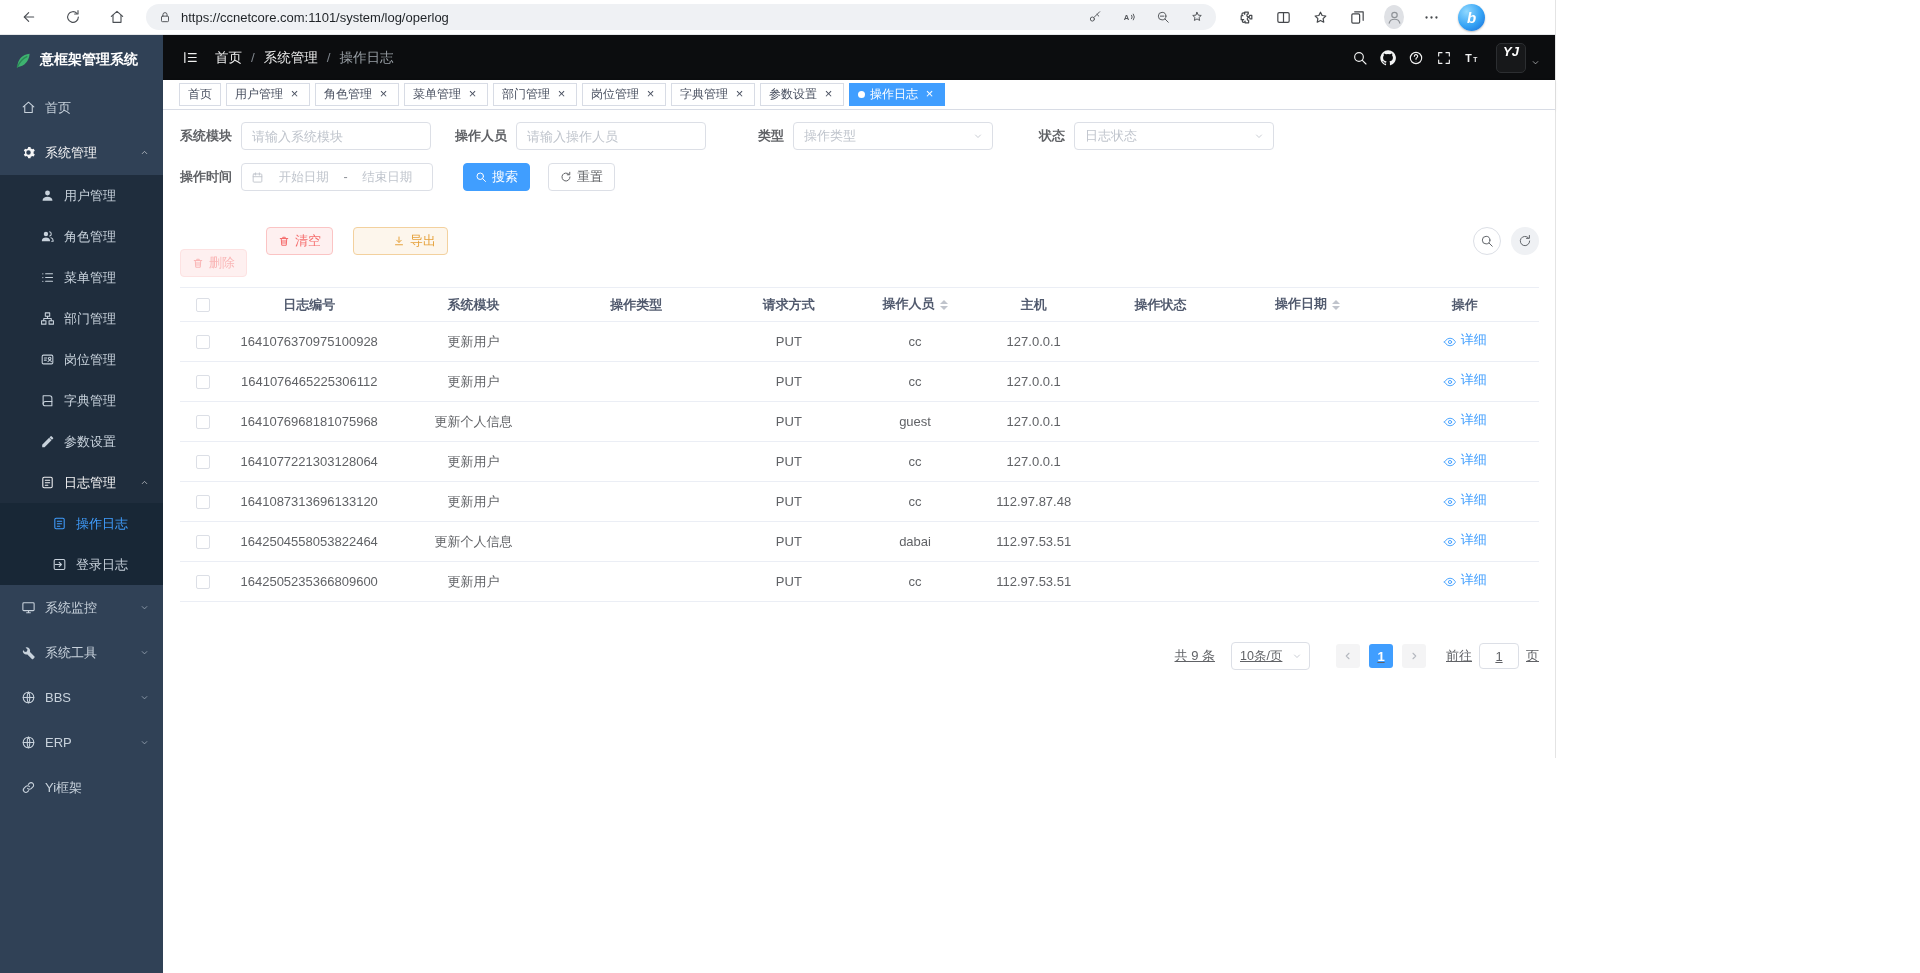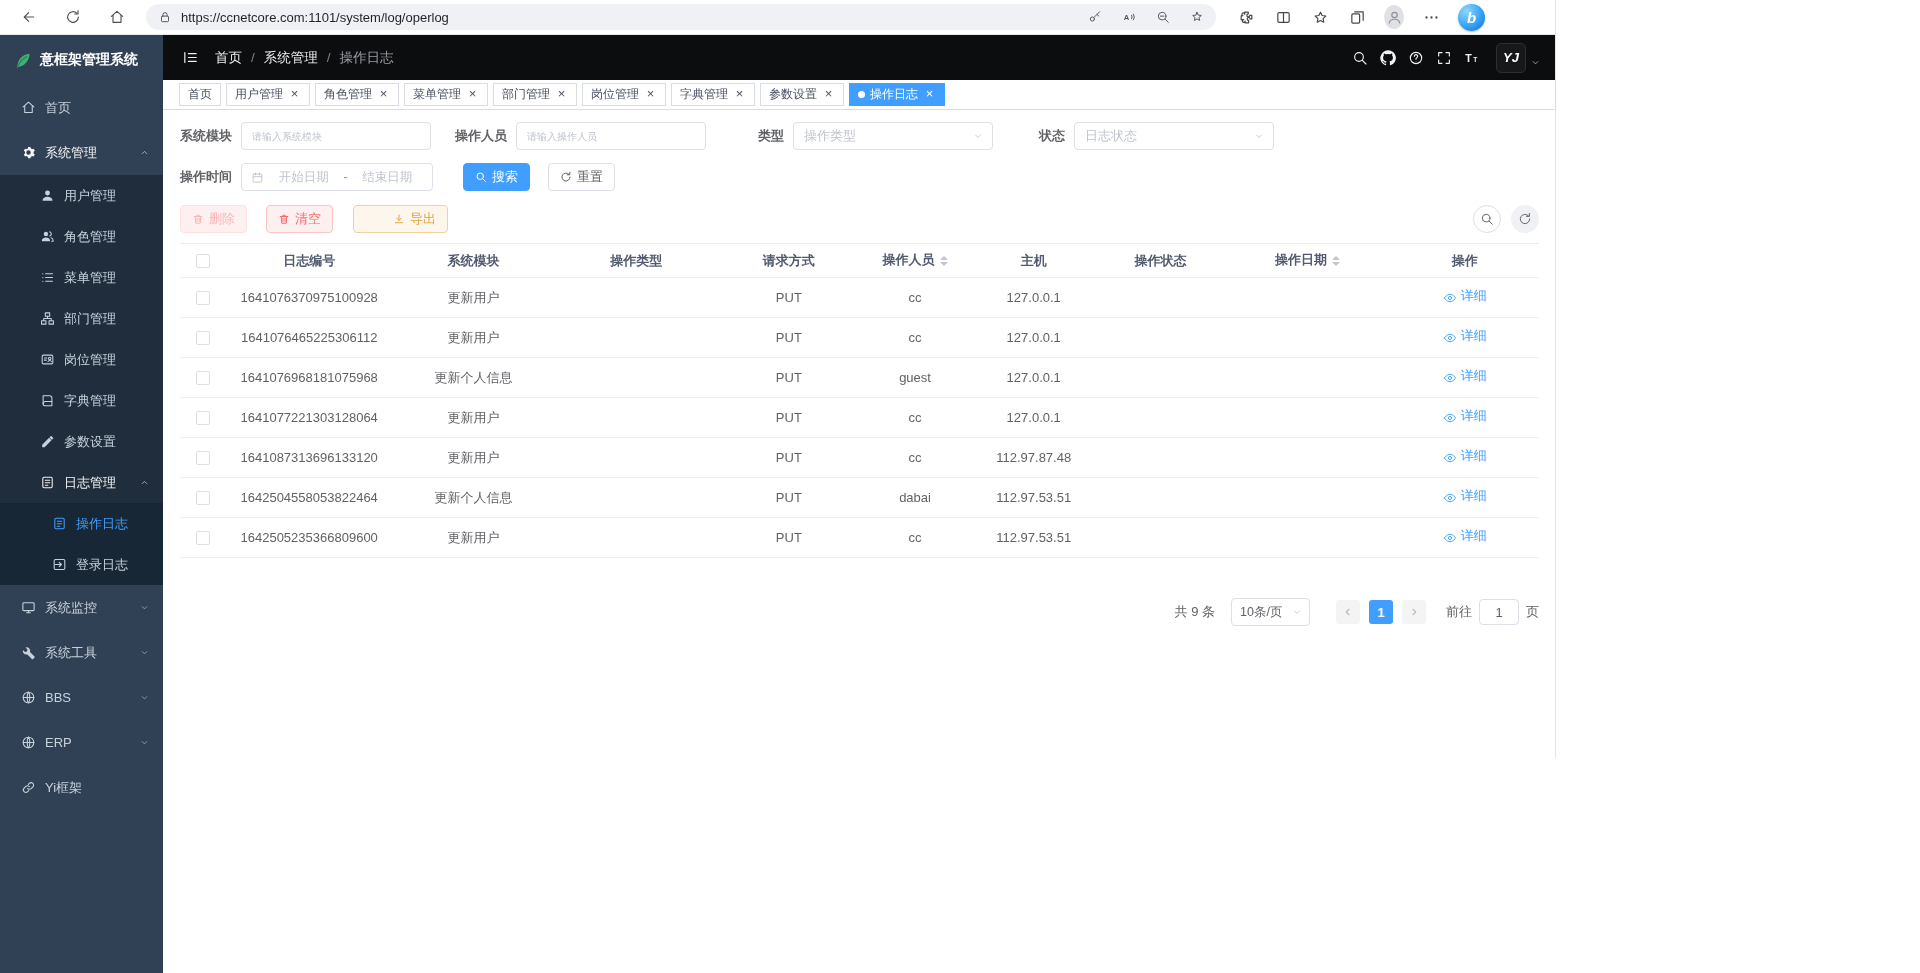--- a/index.html
+++ b/index.html
@@ -46,54 +46,54 @@
   .hamburger { width:30px; height:30px; border:none; background:transparent; color:#f0f0f0; display:flex; align-items:center; justify-content:center; margin-right:10px; cursor:pointer; }
   .hamburger .ic { width:17px; height:17px; }
   .breadcrumb { display:flex; align-items:center; gap:9px; font-size:13.5px; }
   .crumb { color:#ededed; cursor:pointer; }
   .crumb.last { color:#9aa0a6; cursor:default; }
   .crumb-sep { color:#7e848b; }
   .nav-right { margin-left:auto; display:flex; align-items:center; }
   .nav-icons { display:flex; align-items:center; }
   .nav-ib { width:28px; height:28px; border:none; background:transparent; color:#f2f2f2; display:flex; align-items:center; justify-content:center; cursor:pointer; }
   .nav-ib .ic { width:16px; height:16px; }
-  .avatar-badge { width:30px; height:30px; margin-left:10px; background:#17181a; border:1px solid #2c2e31; border-radius:5px; color:#fff; font-weight:700; font-style:italic; font-size:13px; display:flex; align-items:center; justify-content:center; cursor:pointer; }
+  .avatar-badge { width:30px; height:30px; margin-left:10px; background:#17181a; border:1px solid #2c2e31; border-radius:5px; color:#fff; font-weight:700; font-style:italic; font-size:13px; display:flex; align-items:flex-start; justify-content:center; cursor:pointer; }
   .av-caret { color:#b9bcbf; margin-left:4px; margin-top:10px; cursor:pointer; }
   .av-caret .ic { width:11px; height:11px; }
 
   
   .tabsbar { height:30px; background:#fff; border-bottom:1px solid #d8dce5; box-shadow:0 1px 3px rgba(0,0,0,.08); display:flex; align-items:center; padding-left:16px; gap:5px; }
   .tab { height:23px; display:inline-flex; align-items:center; gap:5px; padding:0 8px; border:1px solid #d8dce5; background:#fff; color:#495060; font-size:12px; cursor:pointer; }
   .tab .dot { width:7px; height:7px; border-radius:50%; background:#fff; }
   .tab.active { background:#409eff; border-color:#409eff; color:#fff; }
   .tab .x { font-size:13px; line-height:12px; width:13px; height:13px; text-align:center; border-radius:50%; }
 
   
   .content { flex:1; padding:12px 16px 0 17px; background:#fff; overflow:hidden; }
   .filter-row { display:flex; align-items:center; margin-bottom:13px; }
   .f-label { font-size:13px; font-weight:700; color:#606266; margin-right:9px; white-space:nowrap; }
   .g2 { margin-left:24px; } .g3 { margin-left:52px; } .g4 { margin-left:46px; }
-  .f-input { width:190px; height:28px; border:1px solid #dcdfe6; border-radius:4px; padding:0 10px; font-size:10px; color:#606266; background:#fff; outline:none; font-family:inherit; }
+  .f-input { width:190px; height:28px; border:1px solid #dcdfe6; border-radius:4px; padding:0 10px; font-size:13px; color:#606266; background:#fff; outline:none; font-family:inherit; }
   .f-input::placeholder { color:#bfc4cc; }
   .f-select { width:200px; height:28px; border:1px solid #dcdfe6; border-radius:4px; background:#fff; display:flex; align-items:center; justify-content:space-between; padding:0 8px 0 10px; font-size:13px; cursor:pointer; }
   .f-select .ph { color:#bfc4cc; }
   .sel-arrow { color:#c0c4cc; display:flex; }
   .sel-arrow .ic { width:12px; height:12px; }
   .daterange { width:192px; height:28px; border:1px solid #dcdfe6; border-radius:4px; background:#fff; display:flex; align-items:center; padding:0 9px; gap:4px; font-size:12.5px; cursor:pointer; }
   .dr-ic { color:#c0c4cc; display:flex; }
   .dr-ic .ic { width:13px; height:13px; }
   .dr-ph { flex:1; text-align:center; color:#bfc4cc; white-space:nowrap; }
   .dr-sep { color:#8c9096; }
 
   .btn { height:28px; display:inline-flex; align-items:center; gap:5px; padding:0 11px; border:1px solid #dcdfe6; border-radius:4px; background:#fff; color:#606266; font-size:13px; cursor:pointer; font-family:inherit; white-space:nowrap; }
   .btn .ic { width:12px; height:12px; stroke-width:2; }
   .btn-primary { background:#409eff; border-color:#409eff; color:#fff; margin-left:30px; }
   .btn-reset { margin-left:18px; }
   .toolbar { display:flex; align-items:center; margin:14px 0 10px; }
-  .btn-del { color:#fab6b6; border-color:#fde2e2; background:#fef0f0; cursor:not-allowed; }
+  .btn-del { color:#fab6b6; border-color:#fde2e2; background:#fef0f0; cursor:not-allowed;margin-top:44px; }
   .btn-clear { color:#f56c6c; border-color:#fbc4c4; background:#fef0f0; margin-left:19px; }
   .btn-export { color:#e6a23c; border-color:#f3d19e; background:#fdf6ec; margin-left:20px;padding-left:39px; }
   .tool-right { margin-left:auto; display:flex; gap:10px; }
   .circle-btn { width:28px; height:28px; border-radius:50%; border:none; display:flex; align-items:center; justify-content:center; color:#5f6368; cursor:pointer; }
   .circle-btn .ic { width:14px; height:14px; }
   .circle-search { background:#fff; border:1px solid #dcdfe6; }
   .circle-refresh { background:#eff1f4; }
 
   
   table { width:100%; border-collapse:collapse; table-layout:fixed; font-size:13px; color:#606266; }
@@ -101,21 +101,21 @@
   tbody td { height:40px; text-align:center; border-bottom:1px solid #ebeef5; white-space:nowrap; overflow:hidden; text-overflow:ellipsis; }
   .cb { display:inline-block; width:14px; height:14px; border:1px solid #dcdfe6; border-radius:2px; background:#fff; vertical-align:middle; cursor:pointer; }
   .sort { display:inline-flex; flex-direction:column; margin-left:5px; vertical-align:middle; cursor:pointer; }
   .sort i { display:block; width:0; height:0; border:4px solid transparent; }
   .sort .su { border-bottom-color:#c0c4cc; margin-bottom:2px; }
   .sort .sd { border-top-color:#c0c4cc; }
   .detail { color:#409eff; display:inline-flex; align-items:flex-end; gap:4px; cursor:pointer; text-decoration:none; }
   .detail .ic { width:14px; height:14px; stroke-width:1.6; }
 
   
-  .pager { display:flex; align-items:center; justify-content:flex-end; margin-top:40px; font-size:13px; color:#606266; }
+  .pager { display:flex; align-items:center; justify-content:flex-end; margin-top:40px; font-size:13px; color:#606266;text-decoration:underline; }
   .psel { width:79px; height:28px; border:1px solid #dcdfe6; border-radius:4px; background:#fff; display:flex; align-items:center; justify-content:space-between; padding:0 6px 0 8px; margin:0 26px 0 16px; font-size:12.5px; cursor:pointer; }
   .pbtn { min-width:24px; height:24px; border:none; border-radius:3px; background:#f4f4f5; color:#b4b8bf; display:flex; align-items:center; justify-content:center; cursor:pointer; }
   .pbtn .ic { width:12px; height:12px; stroke-width:2.2; }
   .pcur { min-width:24px; height:24px; border:none; border-radius:3px; background:#409eff; color:#fff; font-size:13px; font-weight:600; display:flex; align-items:center; justify-content:center; margin:0 9px; cursor:pointer; font-family:inherit; }
   .goto-label { margin-left:20px; margin-right:7px; }
   .goto-input { width:40px; height:26px; border:1px solid #dcdfe6; border-radius:4px; text-align:center; font-size:13px; color:#606266; outline:none; font-family:inherit; }
   .unit { margin-left:7px; }
 </style>
 </head>
 <body>

